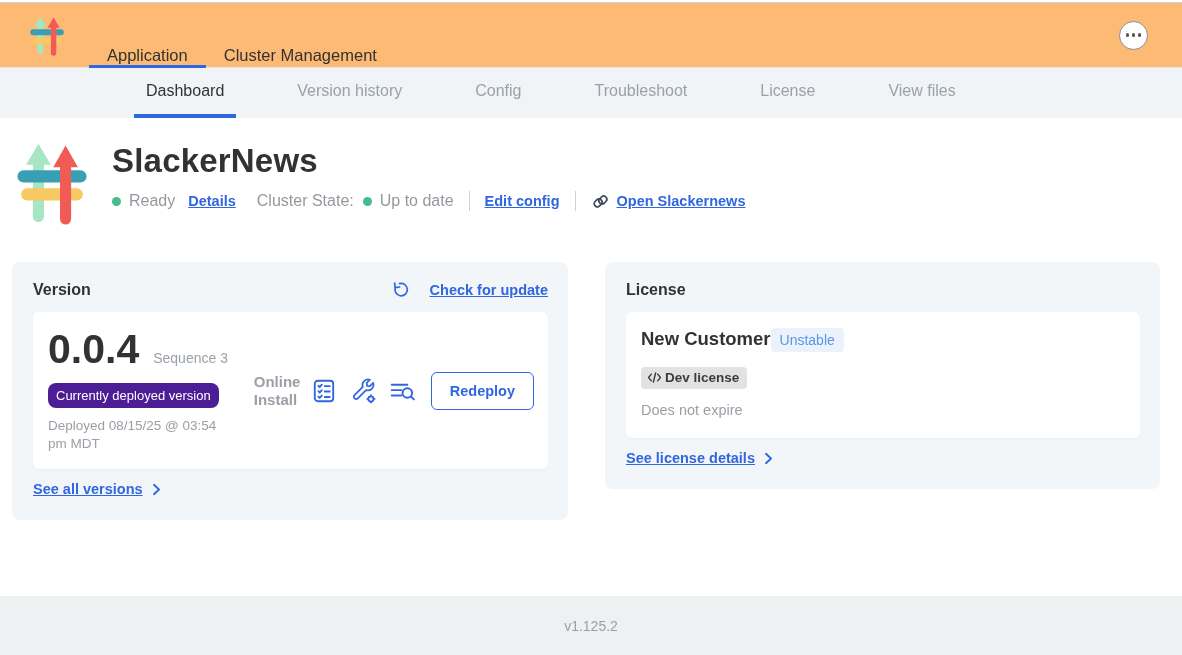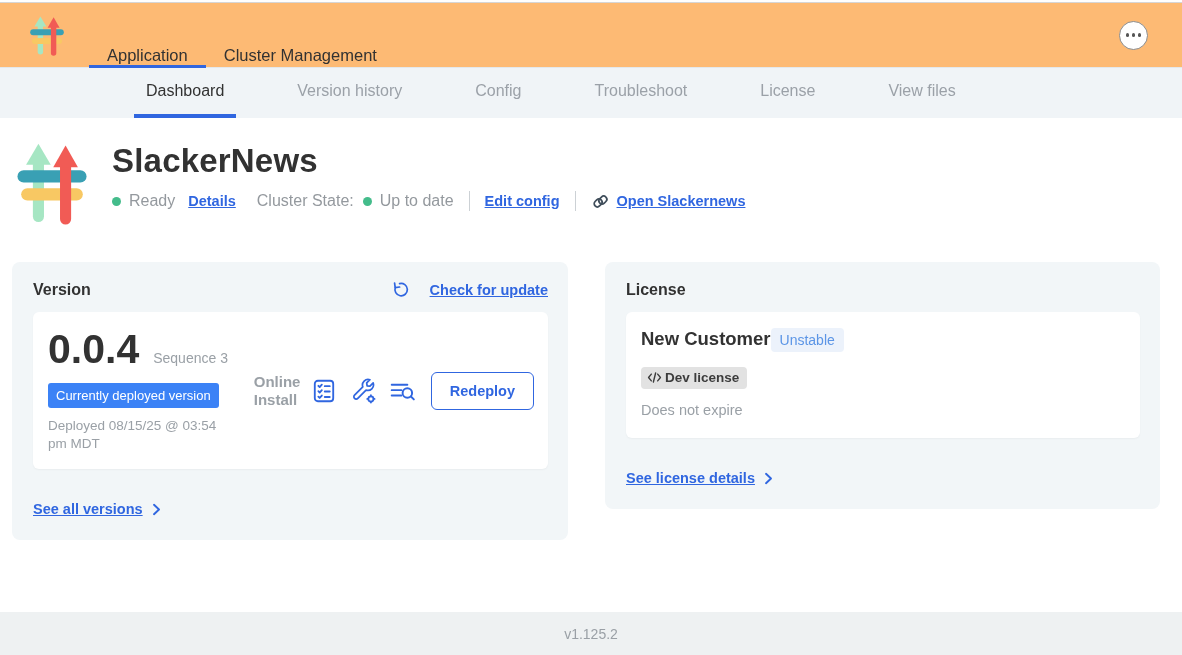--- a/index.html
+++ b/index.html
@@ -61,31 +61,31 @@
   
   .cards { display: flex; margin: 36px 12px 0 12px; gap: 37px; align-items: flex-start; }
   .card { background: #f2f6f8; border-radius: 8px; padding: 19px 20px 22px 21px; }
   .card-head { display: flex; align-items: center; }
   .card-title { font-size: 16px; font-weight: bold; }
   .card-head-right { margin-left: auto; display: flex; align-items: center; gap: 21px; }
   .inner-card {
     background: #fff; border-radius: 6px; margin-top: 13px;
     box-shadow: 0 1px 2px rgba(0,0,0,.04);
   }
-  .see-link { display: inline-flex; align-items: center; gap: 9px; margin-top: 32px; cursor: pointer; }
+  .see-link { display: inline-flex; align-items: center; gap: 9px; margin-top: 12px; cursor: pointer; }
 
   
   .version-card { width: 556px; }
   .version-inner { padding: 14px 16px 16px 15px; position: relative; }
   .ver-row { display: flex; align-items: baseline; }
   .ver-number { font-size: 41px; font-weight: bold; }
   .ver-seq { font-size: 14px; color: #9aa0a6; margin-left: 14px; }
   .deployed-badge {
-    display: inline-block; margin-top: 10px; background: #3b82f6; color: #fff;
-    font-size: 13px; padding: 5px 8px; border-radius: 3px;
+    display: inline-block; margin-top: 10px; background: #4c1d95; color: #fff;
+    font-size: 13px; padding: 5px 8px; border-radius: 8px;
   }
   .deployed-at { margin-top: 9px; font-size: 13.5px; color: #9aa0a6; width: 180px; line-height: 1.35; }
   .ver-actions {
     position: absolute; right: 14px; top: 50%; transform: translateY(-50%);
     display: flex; align-items: center; gap: 13px;
   }
   .install-type { font-size: 15px; font-weight: bold; color: #9aa0a6; width: 44px; line-height: 1.15; }
   .icon-btn { display: flex; cursor: pointer; }
   .redeploy-btn {
     background: #fff; border: 1.5px solid #3066e0; color: #3066e0; font-weight: bold;
@@ -105,21 +105,21 @@
   .lic-row { display: flex; align-items: flex-start; gap: 13px; margin-top: 15px; flex-direction: column; }
   .type-badge {
     background: #e2e2e2; border-radius: 4px; padding: 3px 8px 4px 6px;
     display: inline-flex; align-items: center; gap: 3px;
     font-size: 13.5px; font-weight: bold; color: #3c3c3c;
   }
   .expiry { font-size: 14.5px; color: #9aa0a6; }
 
   
   .footer {
-    position: absolute; bottom: 0; left: 0; width: 100%; height: 43px;
+    position: absolute; bottom: 0; left: 0; width: 100%; height: 59px;
     background: #eef1f2; display: flex; align-items: center; justify-content: center;
     font-size: 14px; color: #9aa0a6;
   }
 
   svg { display: block; }
 </style>
 </head>
 <body>
 
 <svg id="logo-def" width="0" height="0" aria-hidden="true">

